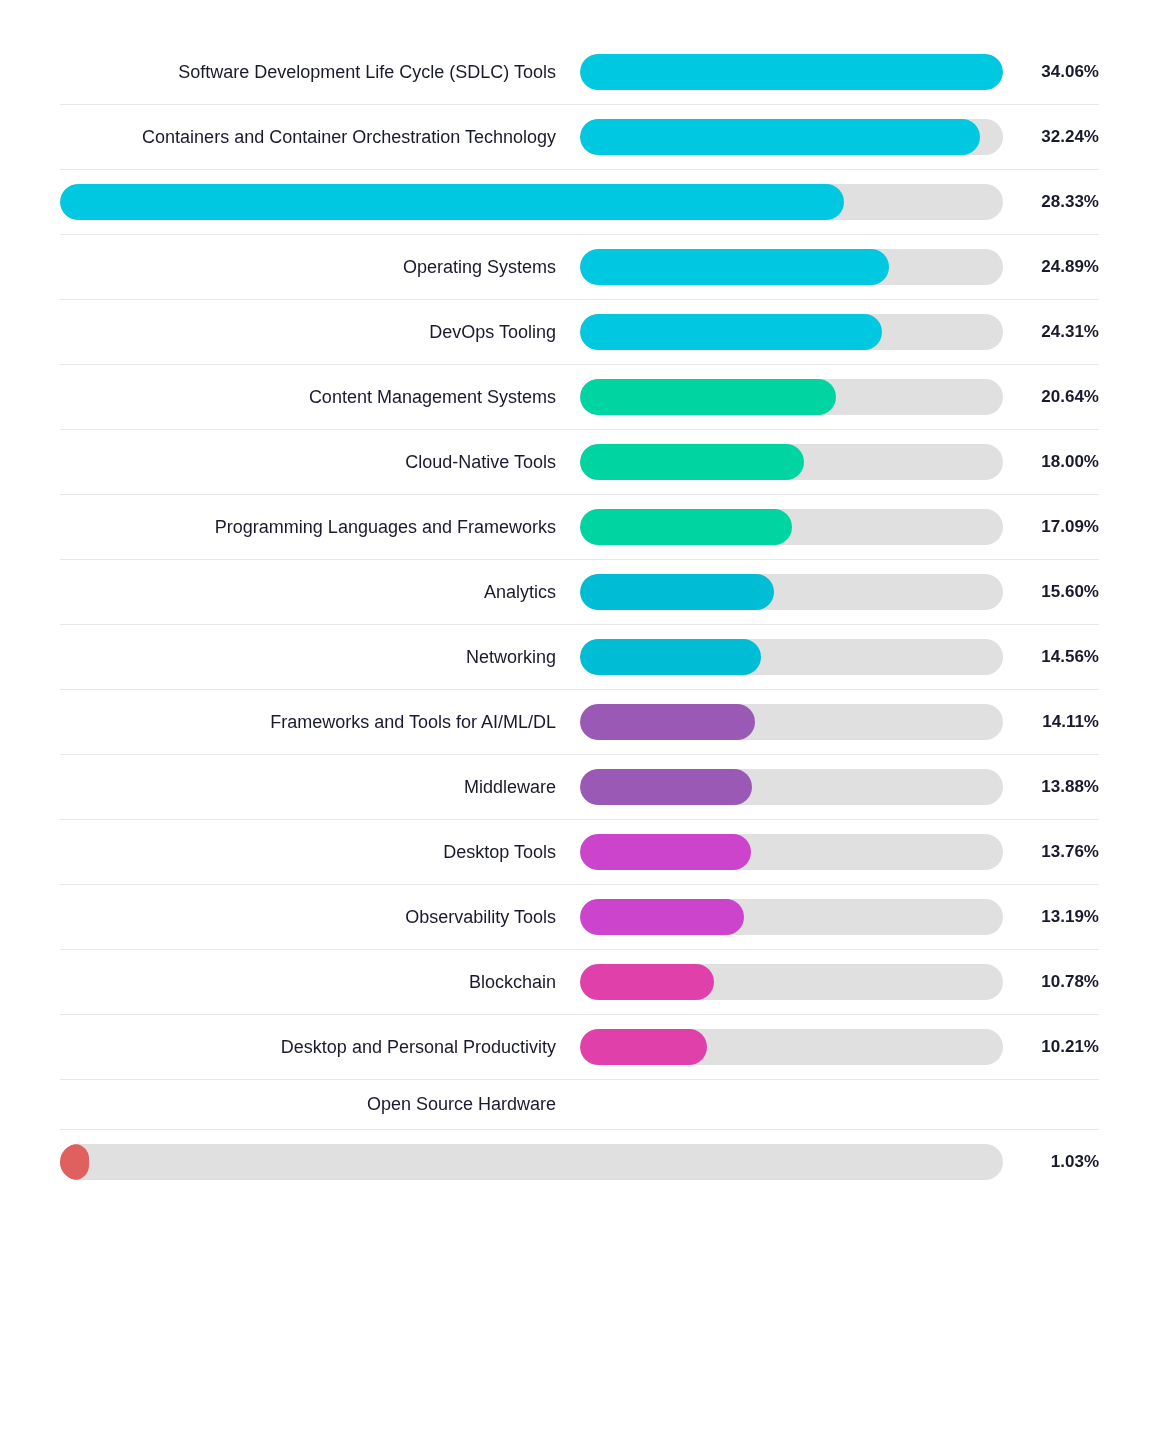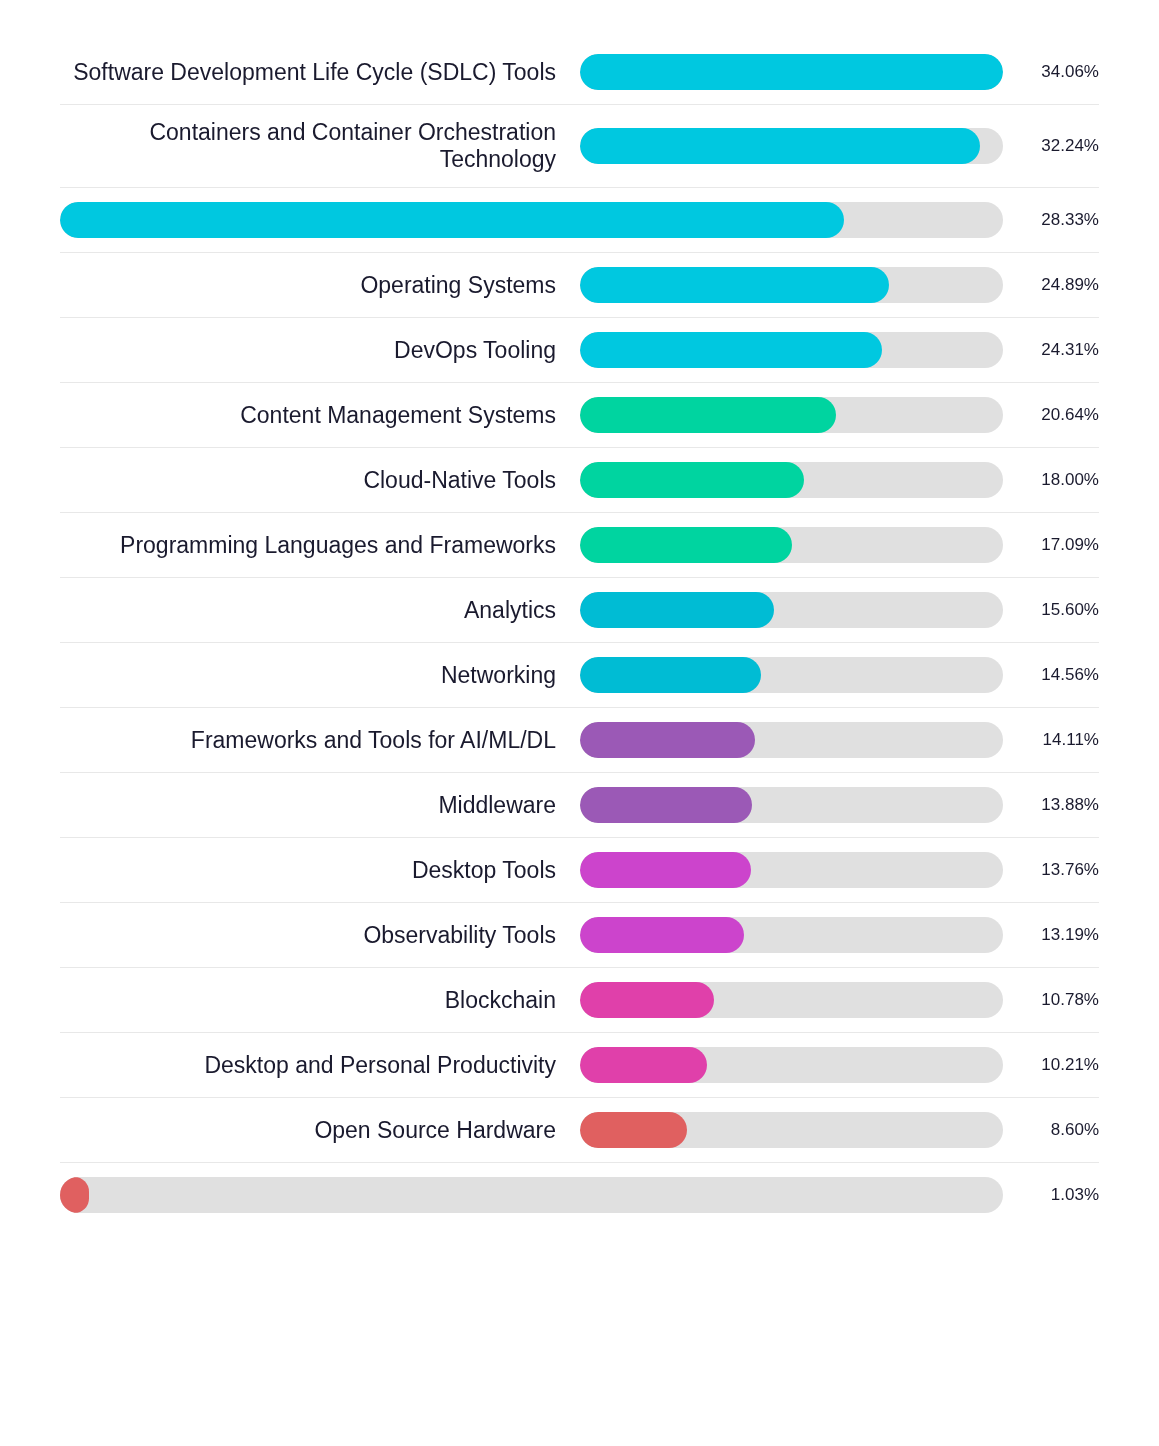--- a/index.html
+++ b/index.html
@@ -22,21 +22,21 @@
       padding: 14px 0;
       border-bottom: 1px solid #e8e8e8;
     }
     .chart-row:last-child {
       border-bottom: none;
     }
     .label {
       width: 520px;
       text-align: right;
       padding-right: 24px;
-      font-size: 23px;
+      font-size: 18px;
       font-weight: 500;
       color: #1a1a2e;
       flex-shrink: 0;
     }
     .bar-section {
       flex: 1;
       display: flex;
       align-items: center;
       gap: 16px;
     }
@@ -48,21 +48,21 @@
       overflow: hidden;
       position: relative;
     }
     .bar-fill {
       height: 100%;
       border-radius: 18px;
     }
     .pct-label {
       width: 80px;
       font-size: 17px;
-      font-weight: 400;
+      font-weight: 700;
       color: #1a1a2e;
       text-align: right;
       flex-shrink: 0;
     }
   </style>
 </head>
 <body>
 
 <div class="chart-container">
 <div class="chart-row">
@@ -203,26 +203,20 @@
       <div class="label">Desktop and Personal Productivity</div>
       <div class="bar-section">
         <div class="bar-track">
           <div class="bar-fill" style="width: 29.9765%; background-color: rgb(224, 64, 170);"></div>
         </div>
         <div class="pct-label">10.21%</div>
       </div>
     </div>
     <div class="chart-row">
       <div class="label">Open Source Hardware</div>
-      <div class="bar-section">
-        <div class="bar-track">
-          <div class="bar-fill" style="width: 25.2496%; background-color: rgb(224, 96, 96);"></div>
-        </div>
-        <div class="pct-label">8.60%</div>
-      </div>
     </div>
     <div class="chart-row">
       <div class="bar-section">
         <div class="bar-track">
           <div class="bar-fill" style="width: 3.02408%; background-color: rgb(224, 96, 96);"></div>
         </div>
         <div class="pct-label">1.03%</div>
       </div>
     </div>
   </div>

